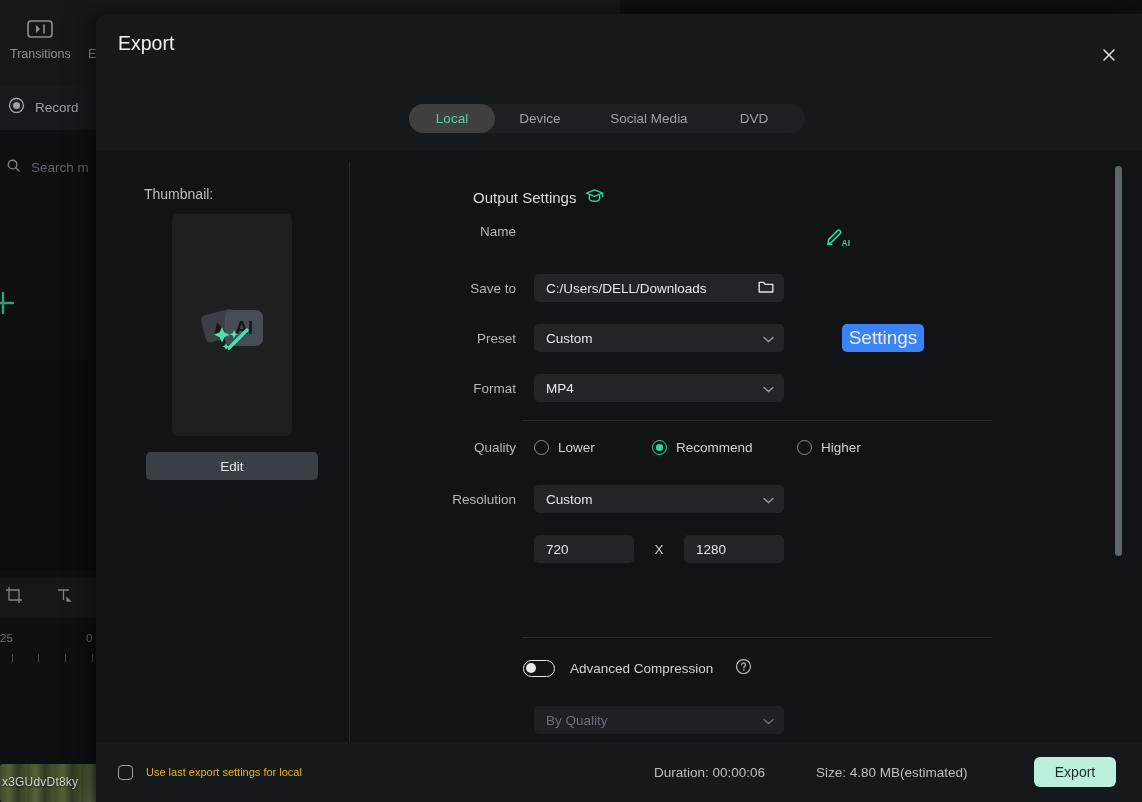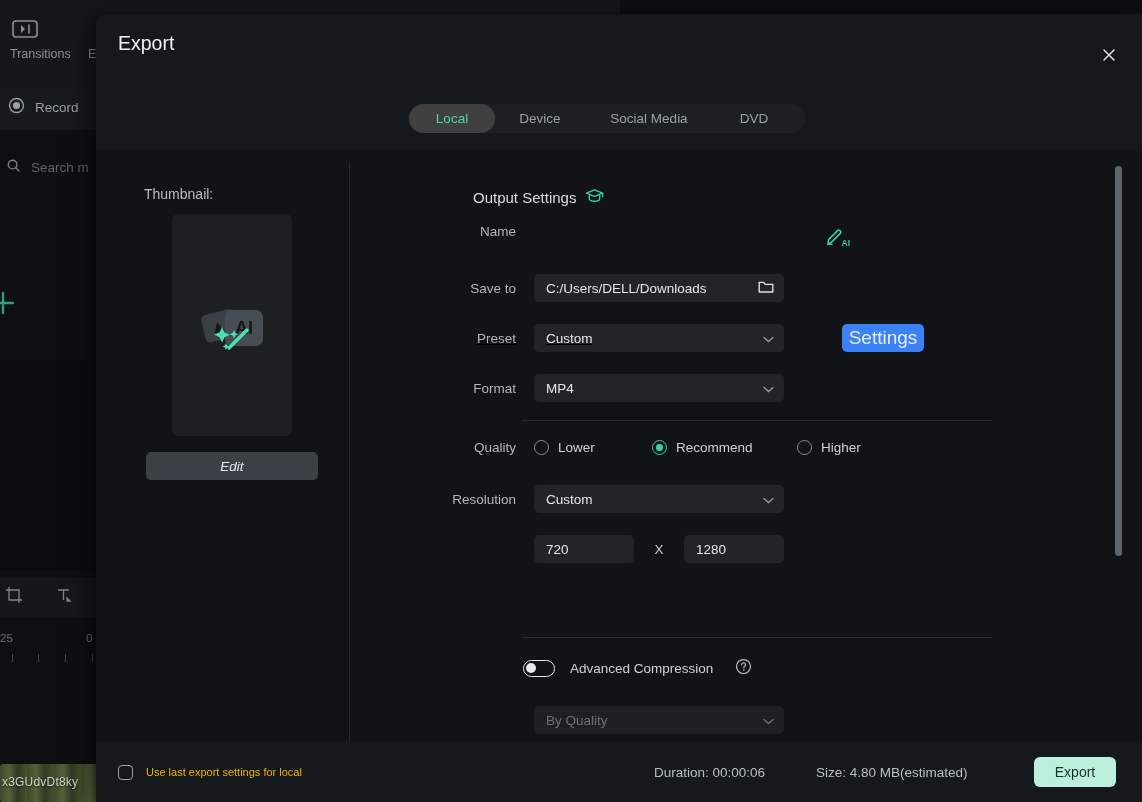--- a/index.html
+++ b/index.html
@@ -12,21 +12,21 @@
   #app { position: relative; width: 1142px; height: 802px; }
 
   
   .bg { position: absolute; inset: 0; background: #0d0f11; }
   .bg-toolbar {
     position: absolute; left: 0; top: 0; width: 620px; height: 86px;
     background: #15181b;
   }
   .bg-tool {
     position: absolute; top: 18px; display: flex; flex-direction: column;
-    align-items: flex-start; gap: 7px; color: #8b9097; font-size: 12.5px;
+    align-items: center; gap: 7px; color: #8b9097; font-size: 12.5px;
   }
   .bg-tool svg { display: block; }
   .bg-row2 {
     position: absolute; left: 0; top: 86px; width: 620px; height: 44px;
     background: #16191d;
   }
   .bg-record {
     position: absolute; left: 8px; top: 97px;
     display: flex; align-items: center; gap: 10px;
     color: #9aa0a7; font-size: 13.5px;
@@ -94,21 +94,21 @@
   
   .thumb-label { position: absolute; left: 48px; top: 36px; font-size: 14px; color: #b9bfc6; }
   .thumb-box {
     position: absolute; left: 76px; top: 64px; width: 120px; height: 222px;
     background: #1d2023; border-radius: 6px;
     display: flex; align-items: center; justify-content: center;
   }
   .edit-btn {
     position: absolute; left: 50px; top: 302px; width: 172px; height: 28px;
     background: #3a4046; border-radius: 5px; color: #e6eaee; font-size: 13.5px;
-    display: flex; align-items: center; justify-content: center; cursor: pointer; font-style: italic;
+    display: flex; align-items: center; justify-content: center; cursor: pointer;
   }
 
   
   .settings { position: absolute; left: 280px; top: 0; right: 40px; bottom: 0; }
   .sec-title {
     position: absolute; left: 97px; top: 38px;
     display: flex; align-items: center; gap: 9px;
     font-size: 15px; color: #d7dce1;
   }
 
@@ -345,21 +345,21 @@
           <div class="field">
             <span>C:/Users/DELL/Downloads</span>
             <span class="folder">
               <svg width="16" height="14" viewBox="0 0 16 14" fill="none" stroke="#dfe4e9" stroke-width="1.4" stroke-linejoin="round">
                 <path d="M1.2 12V2.4h4.4l1.6 2h7.6V12z"></path>
               </svg>
             </span>
           </div>
         </div>
 
-        <div class="row" style="left:0; top:174px;text-decoration:underline;">
+        <div class="row" style="left:0; top:174px;">
           <div class="row-label">Preset</div>
           <div class="field select">
             <span>Custom</span>
             <span class="caret">
               <svg width="11" height="7" viewBox="0 0 11 7" fill="none" stroke="#939aa1" stroke-width="1.4" stroke-linecap="round">
                   <path d="M1 1.5L5.5 5.5 10 1.5"></path>
                 </svg>
             </span>
           </div>
           <div class="settings-btn">Settings</div>

